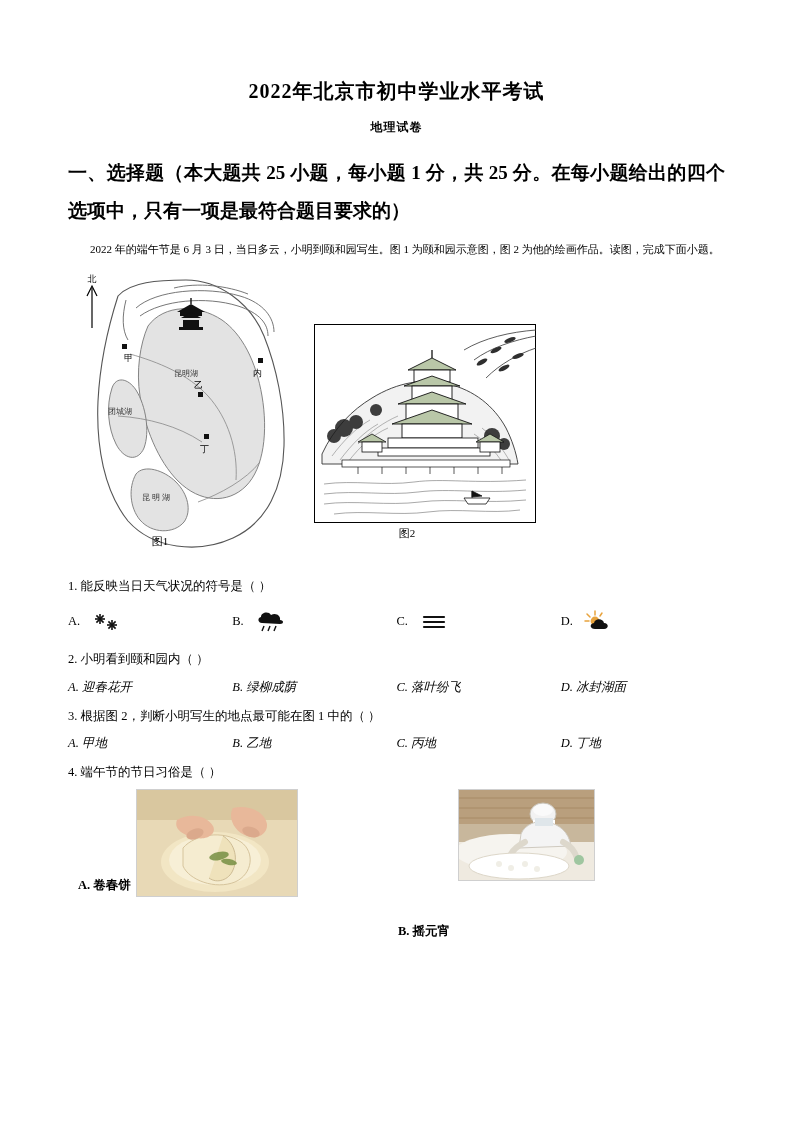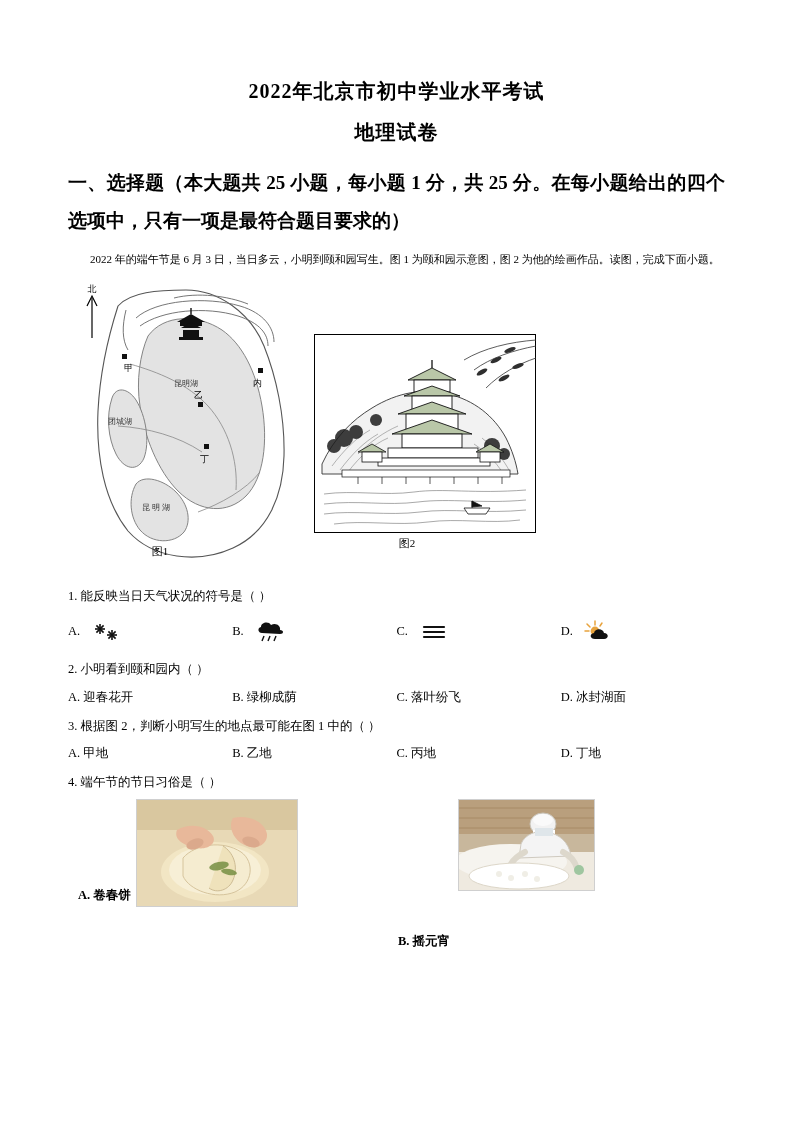--- a/index.html
+++ b/index.html
@@ -24,21 +24,21 @@
   }
   .title-main {
     text-align: center;
     font-size: 20px;
     font-weight: bold;
     letter-spacing: 1px;
     margin-top: 78px;
   }
   .title-sub {
     text-align: center;
-    font-size: 20px;
+    font-size: 12px;
     font-weight: bold;
     margin-top: 14px;
     letter-spacing: 1px;
   }
   .section-head {
     font-size: 19px;
     font-weight: bold;
     line-height: 2.0;
     margin-top: 18px;
     text-align: justify;
@@ -80,20 +80,21 @@
     line-height: 1.9;
     margin-top: 9px;
   }
   .opts {
     display: flex;
     font-size: 12.5px;
     margin-top: 7px;
   }
   .opts > div {
     width: 25%;
+    font-style: italic;
   }
   .opts-weather {
     display: flex;
     margin-top: 6px;
     height: 34px;
     align-items: center;
   }
   .opts-weather > div {
     width: 25%;
     display: flex;

